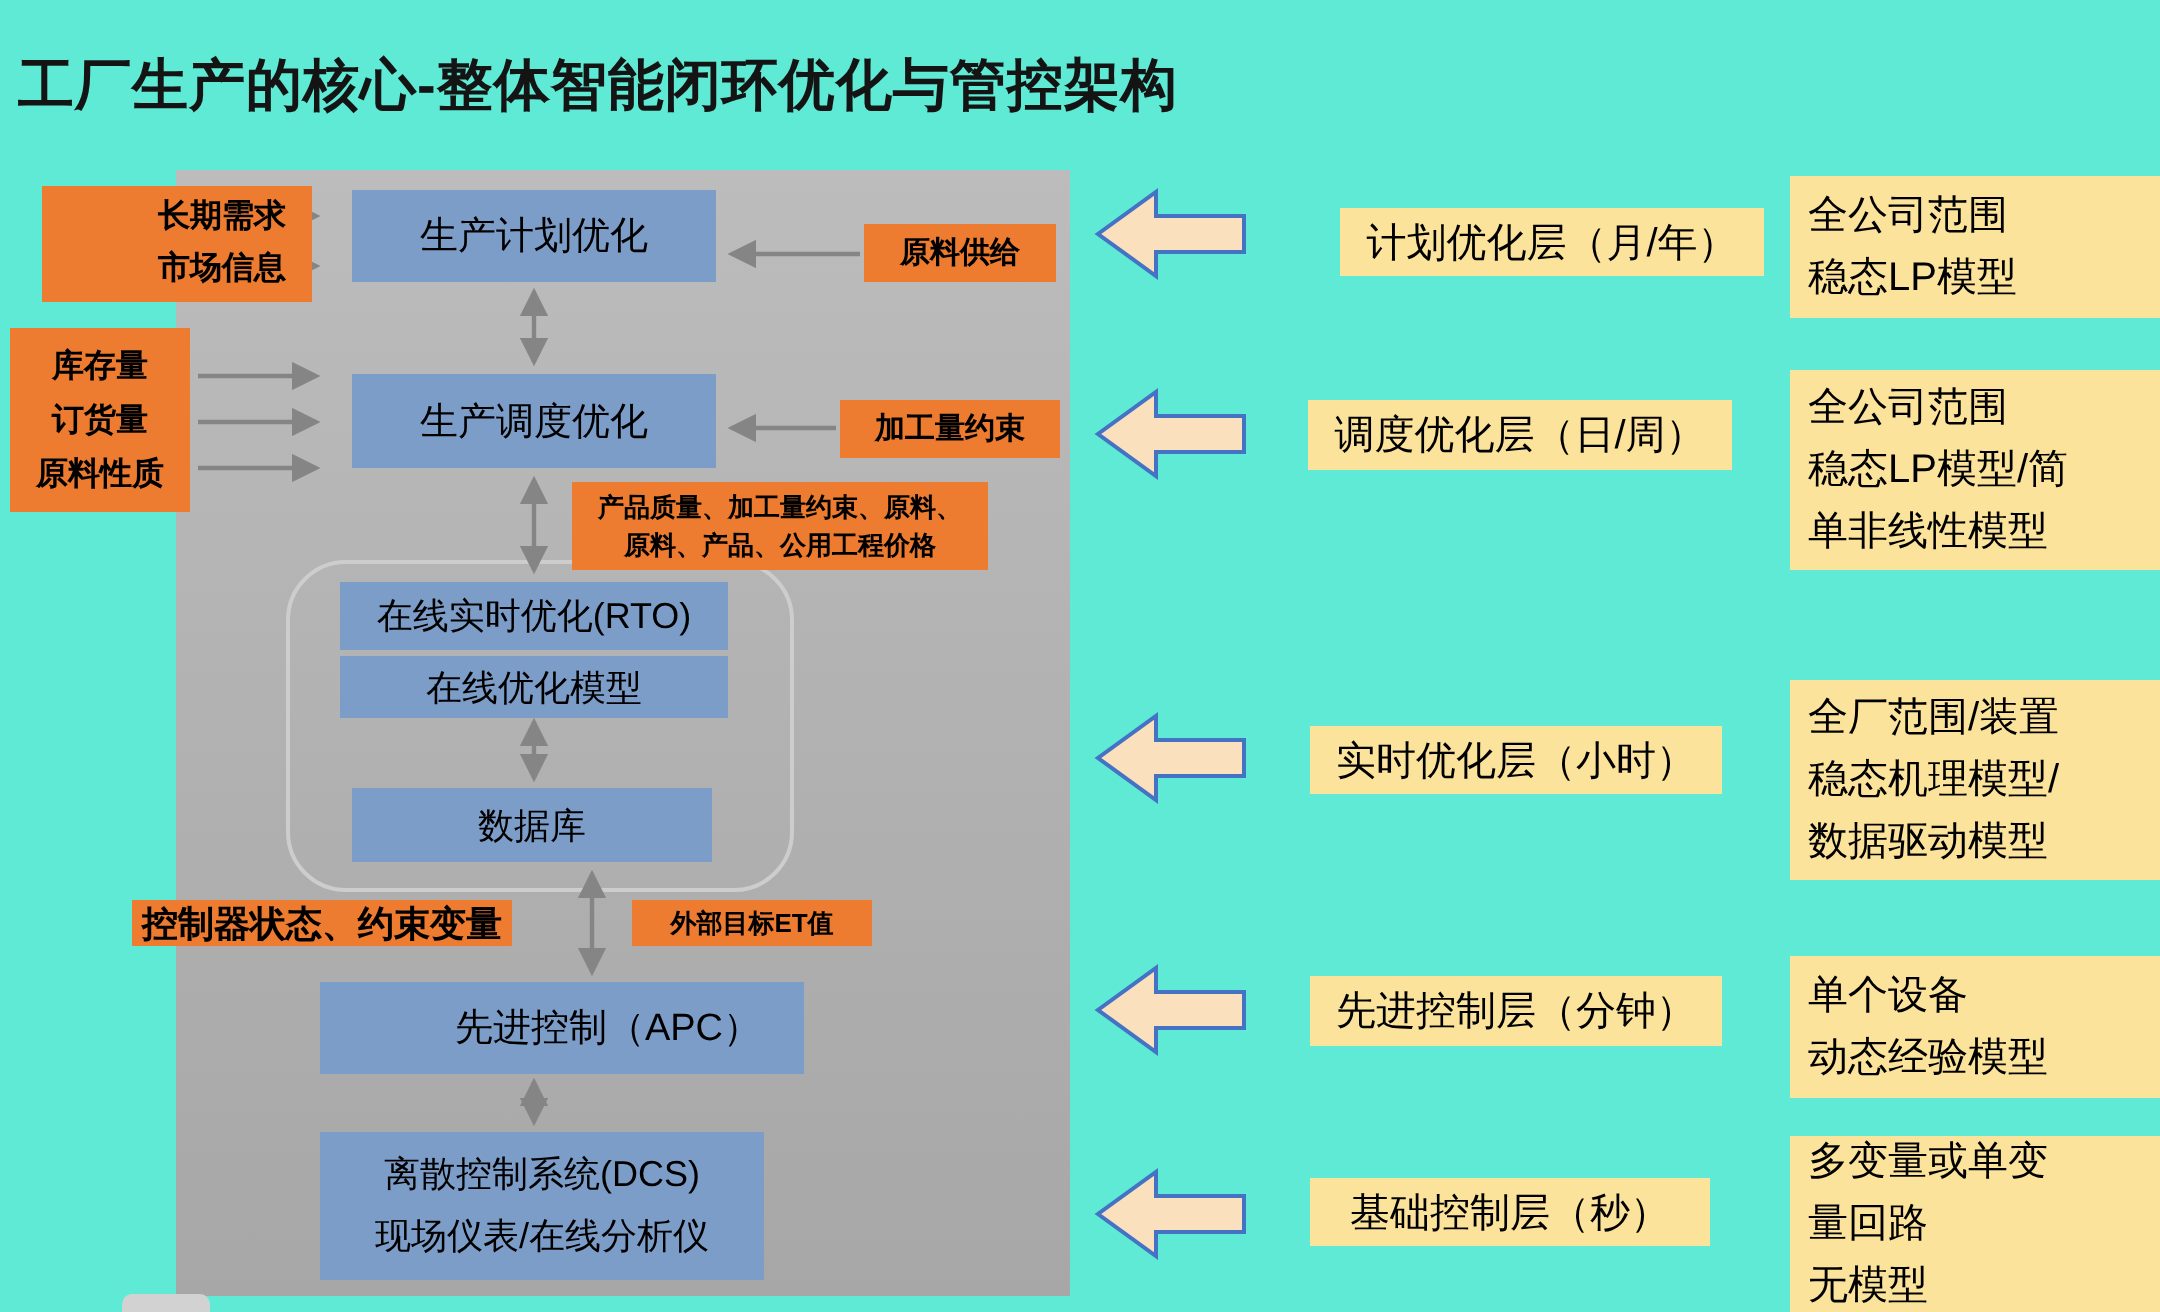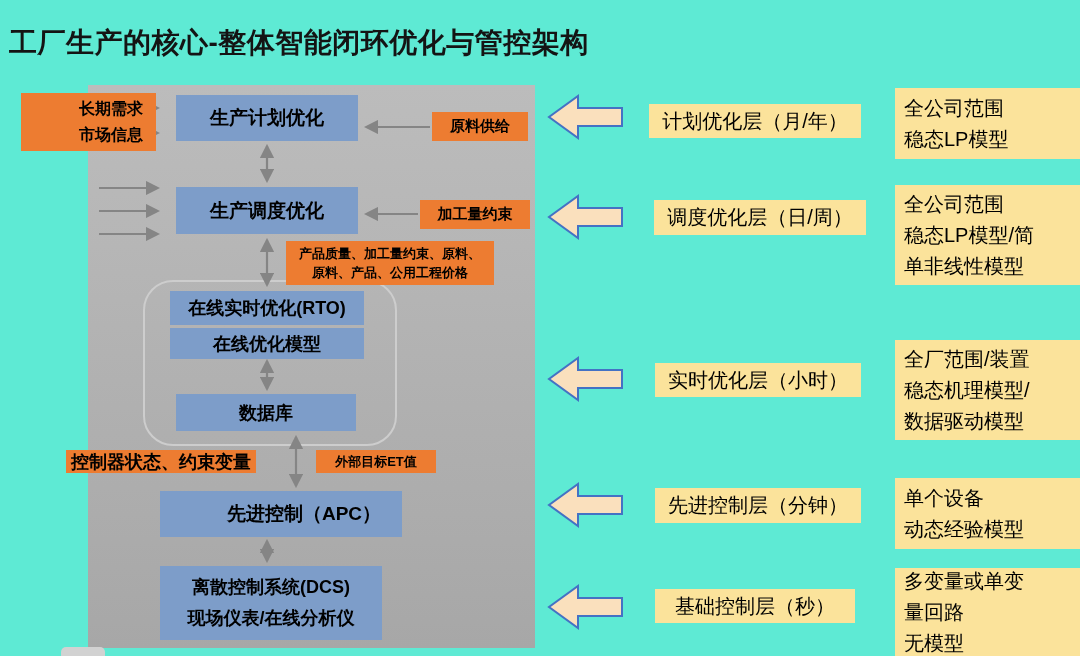--- a/index.html
+++ b/index.html
@@ -3,21 +3,21 @@
 <meta charset="utf-8">
 <style>
   html,body{margin:0;padding:0;}
   body{font-family:"Liberation Sans","DejaVu Sans",sans-serif;background:#ffffff;}
   .stage{position:relative;width:1080px;height:656px;background:#5eead4;overflow:hidden;}
   .title{position:absolute;left:9px;top:24px;font-size:28px;font-weight:bold;color:#141414;letter-spacing:0.5px;}
   .panel{position:absolute;left:88px;top:85px;width:447px;height:563px;background:linear-gradient(180deg,#bcbcbc,#a7a7a7);}
   .pre{white-space:pre-line;}
   .box{position:absolute;display:flex;align-items:center;justify-content:center;text-align:center;color:#000;}
   .obox{background:#ED7C31;font-weight:bold;}
-  .bbox{background:#7D9DC9;font-weight:bold;}
+  .bbox{background:#7D9DC9;font-weight:normal;}
   .outline{position:absolute;left:143px;top:280px;width:250px;height:162px;border:2px solid #cdcdcd;border-radius:30px;}
   .ybox{position:absolute;background:#FBE39B;color:#000;}
   .ylabel{display:flex;align-items:center;justify-content:center;font-size:20px;}
   .ymodel{font-size:20px;line-height:31px;padding:2px 9px;display:flex;align-items:center;white-space:pre-line;text-align:left;}
   svg.connectors{position:absolute;left:0;top:0;pointer-events:none;}
   .blockarrow{position:absolute;width:78px;height:50px;}
   .wm{position:absolute;left:61px;top:647px;width:44px;height:9px;background:#d2d2d2;border-radius:5px 5px 0 0;}
 </style>
 </head>
 <body>
@@ -46,20 +46,23 @@
       <line x1="267" y1="146" x2="267" y2="181" marker-start="url(#ah)" marker-end="url(#ah)"></line>
       <line x1="267" y1="240" x2="267" y2="285" marker-start="url(#ah)" marker-end="url(#ah)"></line>
       <line x1="267" y1="361" x2="267" y2="389" marker-start="url(#ah)" marker-end="url(#ah)"></line>
       <line x1="296" y1="437" x2="296" y2="486" marker-start="url(#ah)" marker-end="url(#ah)"></line>
       <line x1="267" y1="541" x2="267" y2="561" marker-start="url(#ah)" marker-end="url(#ah)"></line>
     </g>
   </svg>
 
   <div class="box obox pre" style="left:21px;top:93px;width:90px;height:58px;font-size:16px;line-height:26px;padding-left:45px;">长期需求
 市场信息</div>
+  <div class="box obox pre" style="left:5px;top:164px;width:90px;height:92px;font-size:16px;line-height:27px;">库存量
+订货量
+原料性质</div>
 
   <div class="box bbox" style="left:176px;top:95px;width:182px;height:46px;font-size:19px;">生产计划优化</div>
   <div class="box bbox" style="left:176px;top:187px;width:182px;height:47px;font-size:19px;">生产调度优化</div>
   <div class="box bbox" style="left:170px;top:291px;width:194px;height:34px;font-size:18px;">在线实时优化(RTO)</div>
   <div class="box bbox" style="left:170px;top:328px;width:194px;height:31px;font-size:18px;">在线优化模型</div>
   <div class="box bbox" style="left:176px;top:394px;width:180px;height:37px;font-size:18px;">数据库</div>
   <div class="box bbox" style="left:160px;top:491px;width:196px;height:46px;font-size:19px;padding-left:46px;">先进控制（APC）</div>
   <div class="box bbox pre" style="left:160px;top:566px;width:222px;height:74px;font-size:18px;line-height:31px;">离散控制系统(DCS)
 现场仪表/在线分析仪</div>
 
@@ -79,21 +82,21 @@
   <svg class="blockarrow" style="left:546px;top:354px;" viewBox="0 0 78 50">
     <polygon points="76,16 32,16 32,4 3,25 32,46 32,34 76,34" fill="#FAE0BD" stroke="#4472C4" stroke-width="2"></polygon>
   </svg>
   <svg class="blockarrow" style="left:546px;top:480px;" viewBox="0 0 78 50">
     <polygon points="76,16 32,16 32,4 3,25 32,46 32,34 76,34" fill="#FAE0BD" stroke="#4472C4" stroke-width="2"></polygon>
   </svg>
   <svg class="blockarrow" style="left:546px;top:582px;" viewBox="0 0 78 50">
     <polygon points="76,16 32,16 32,4 3,25 32,46 32,34 76,34" fill="#FAE0BD" stroke="#4472C4" stroke-width="2"></polygon>
   </svg>
 
-  <div class="ybox ylabel" style="left:649px;top:104px;width:212px;height:34px;">计划优化层（月/年）</div>
+  <div class="ybox ylabel" style="left:670px;top:104px;width:212px;height:34px;">计划优化层（月/年）</div>
   <div class="ybox ylabel" style="left:654px;top:200px;width:212px;height:35px;">调度优化层（日/周）</div>
   <div class="ybox ylabel" style="left:655px;top:363px;width:206px;height:34px;">实时优化层（小时）</div>
   <div class="ybox ylabel" style="left:655px;top:488px;width:206px;height:35px;">先进控制层（分钟）</div>
   <div class="ybox ylabel" style="left:655px;top:589px;width:200px;height:34px;">基础控制层（秒）</div>
 
   <div class="ybox ymodel" style="left:895px;top:88px;width:183px;height:67px;">全公司范围
 稳态LP模型</div>
   <div class="ybox ymodel" style="left:895px;top:185px;width:183px;height:96px;">全公司范围
 稳态LP模型/简
 单非线性模型</div>

